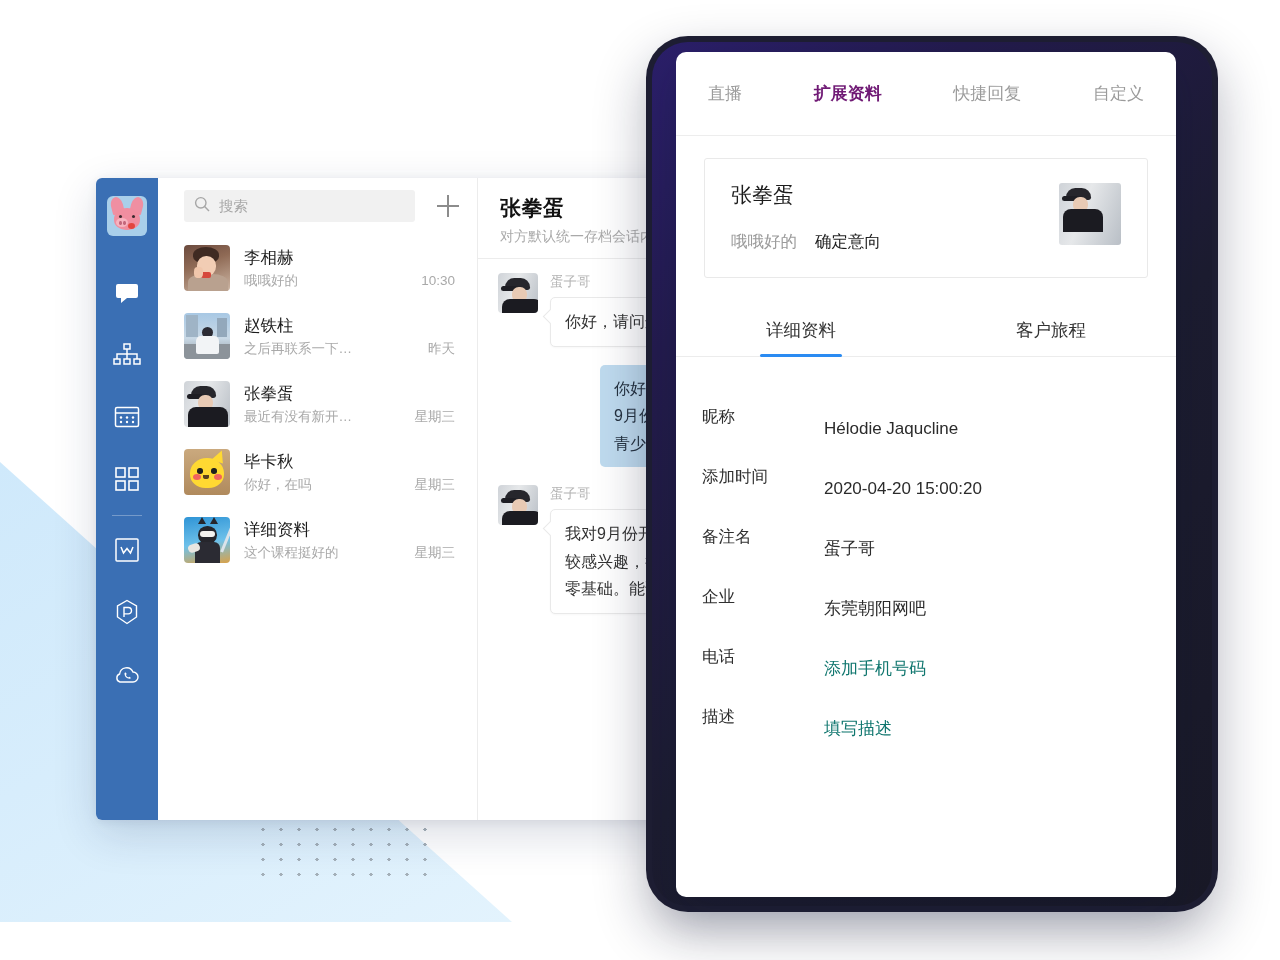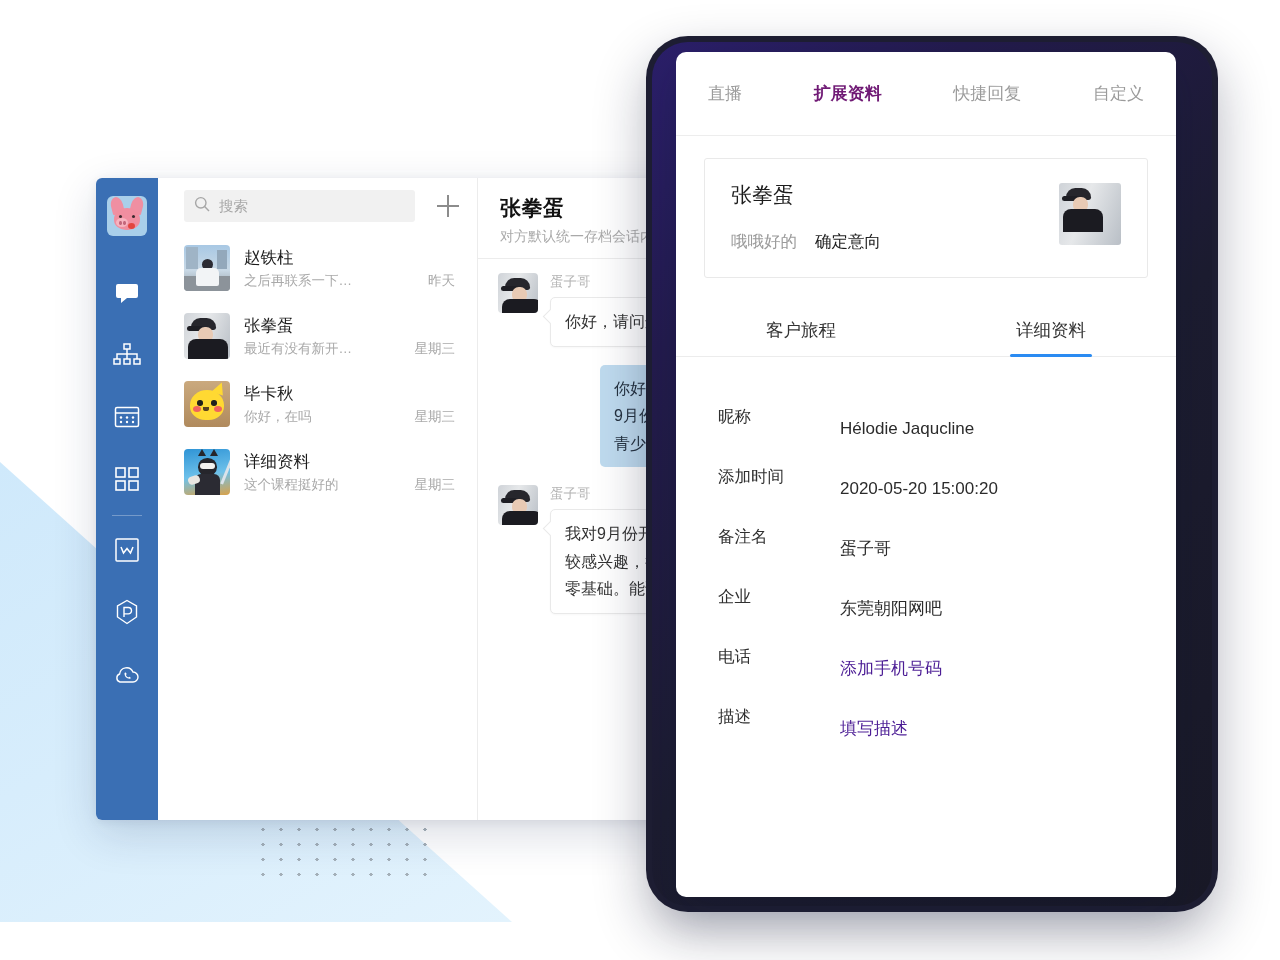--- a/index.html
+++ b/index.html
@@ -197,25 +197,25 @@
   .p-subtabs { display: flex; border-bottom: 1px solid #ececec; margin-top: 28px; }
   .p-subtab {
     flex: 1; text-align: center; font-size: 17.5px; color: #333;
     padding: 12px 0 14px; position: relative; cursor: pointer;
   }
   .p-subtab.active::after {
     content: ""; position: absolute; left: 50%; transform: translateX(-50%);
     bottom: -1px; width: 82px; height: 3px; background: #2a8bf2; border-radius: 2px;
   }
 
-  .fields { padding: 30px 42px 0; }
+  .fields { padding: 30px 26px 0; }
   .field { display: flex; align-items: center; height: 60px; }
   .f-label { width: 122px; flex: none; font-size: 16.5px; color: #303030; }
   .f-value { font-size: 17px; color: #2b2b2b; margin-top: 23px; }
-  .f-value.ph { color: #4c1d95; }
+  .f-value.ph { color: #0f766e; }
 </style>
 </head>
 <body>
 
 <div id="stage">
 
   <div class="deco-triangle"></div>
   <div class="deco-dots"></div>
 
   <div class="app-window">
@@ -315,20 +315,36 @@
               <circle cx="6.8" cy="6.8" r="5.2"></circle>
                 <path d="M10.6 10.6L15 15"></path>
             </svg>
           </span>
           <span class="search-ph">搜索</span>
         </div>
         <div class="plus-btn"></div>
       </div>
       <div id="conv-list">
           <div class="conv">
+            <div class="av av-a">
+              <div class="body"></div>
+              <div class="hair"></div>
+              <div class="skin"></div>
+              <div class="nk"></div>
+              <div class="hand"></div>
+            </div>
+            <div class="meta">
+              <div class="name">李相赫</div>
+              <div class="row2">
+                <div class="snip">哦哦好的</div>
+                <div class="time">10:30</div>
+              </div>
+            </div>
+          </div>
+          <div class="conv">
             <div class="av av-b">
               <div class="bldg"></div>
               <div class="bldg2"></div>
               <div class="road"></div>
               <div class="head"></div>
               <div class="shirt"></div>
             </div>
             <div class="meta">
               <div class="name">赵铁柱</div>
               <div class="row2">
@@ -452,32 +468,32 @@
       </div>
       <div class="pav av-c">
         <div class="cap"></div>
           <div class="brim"></div>
           <div class="face2"></div>
           <div class="torso"></div>
       </div>
     </div>
 
     <div class="p-subtabs" id="panel-subtabs">
+        <div class="p-subtab active">详细资料</div>
         <div class="p-subtab">客户旅程</div>
-        <div class="p-subtab active">详细资料</div>
       </div>
 
     <div class="fields" id="field-list">
         <div class="field">
           <div class="f-label">昵称</div>
           <div class="f-value">Hélodie Jaqucline</div>
         </div>
         <div class="field">
           <div class="f-label">添加时间</div>
-          <div class="f-value">2020-05-20 15:00:20</div>
+          <div class="f-value">2020-04-20 15:00:20</div>
         </div>
         <div class="field">
           <div class="f-label">备注名</div>
           <div class="f-value">蛋子哥</div>
         </div>
         <div class="field">
           <div class="f-label">企业</div>
           <div class="f-value">东莞朝阳网吧</div>
         </div>
         <div class="field">

